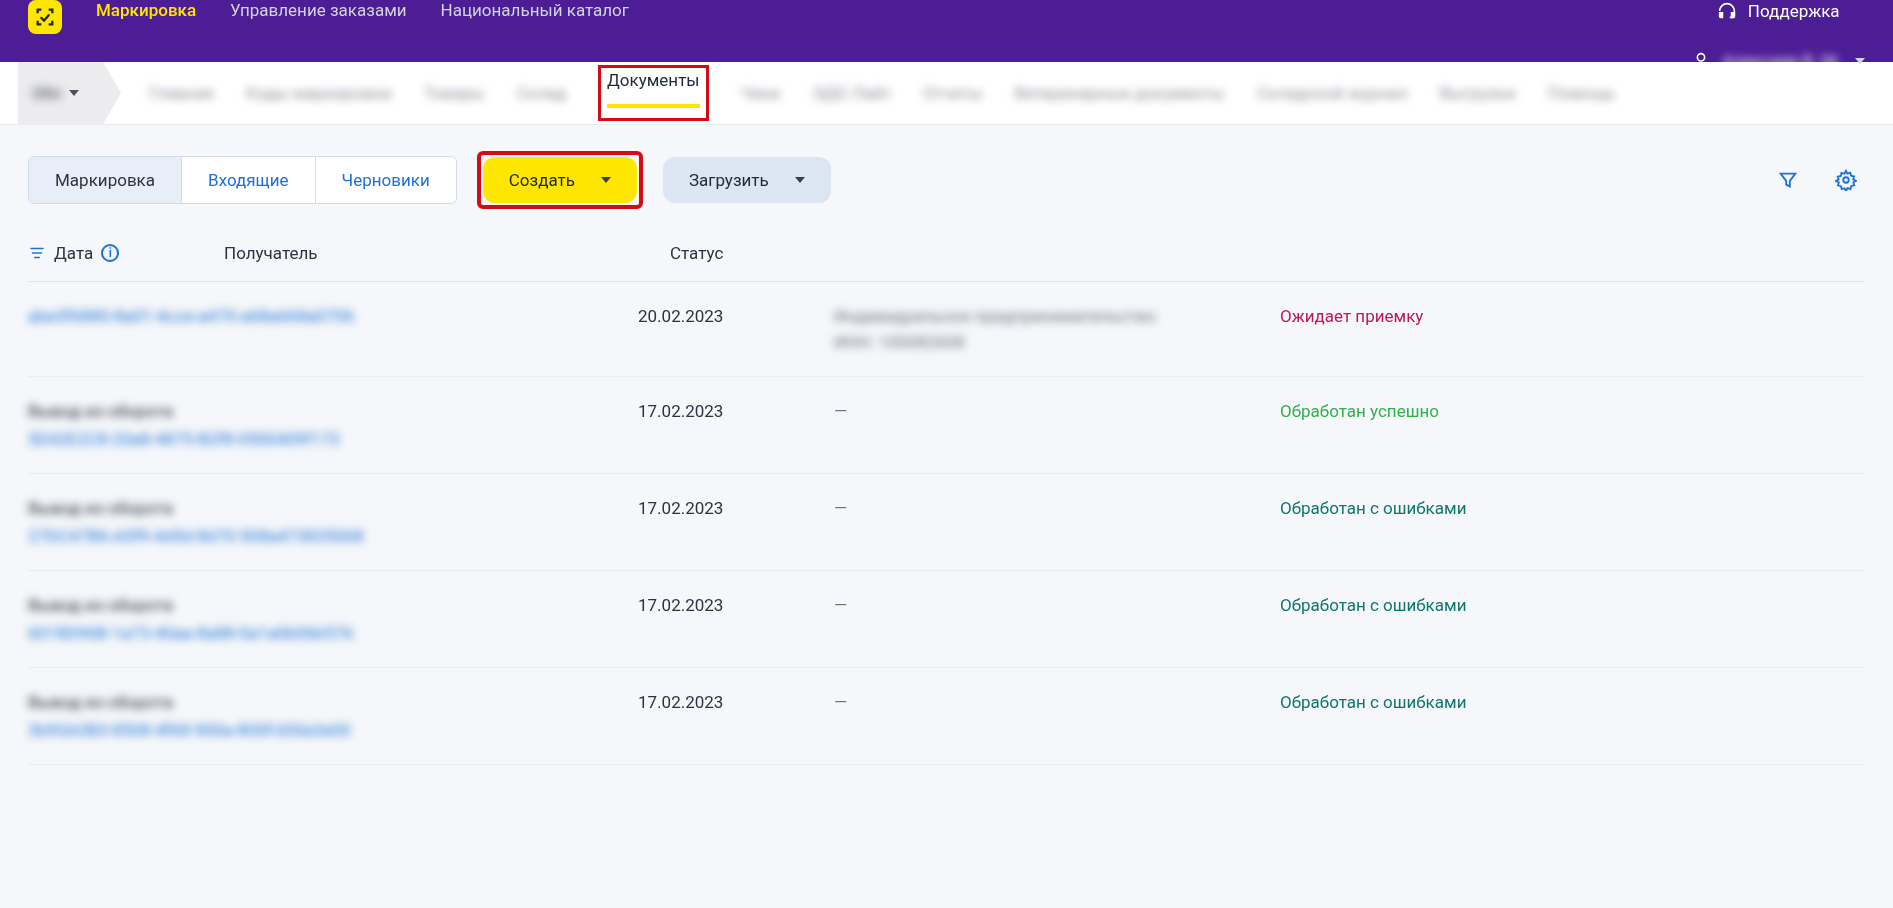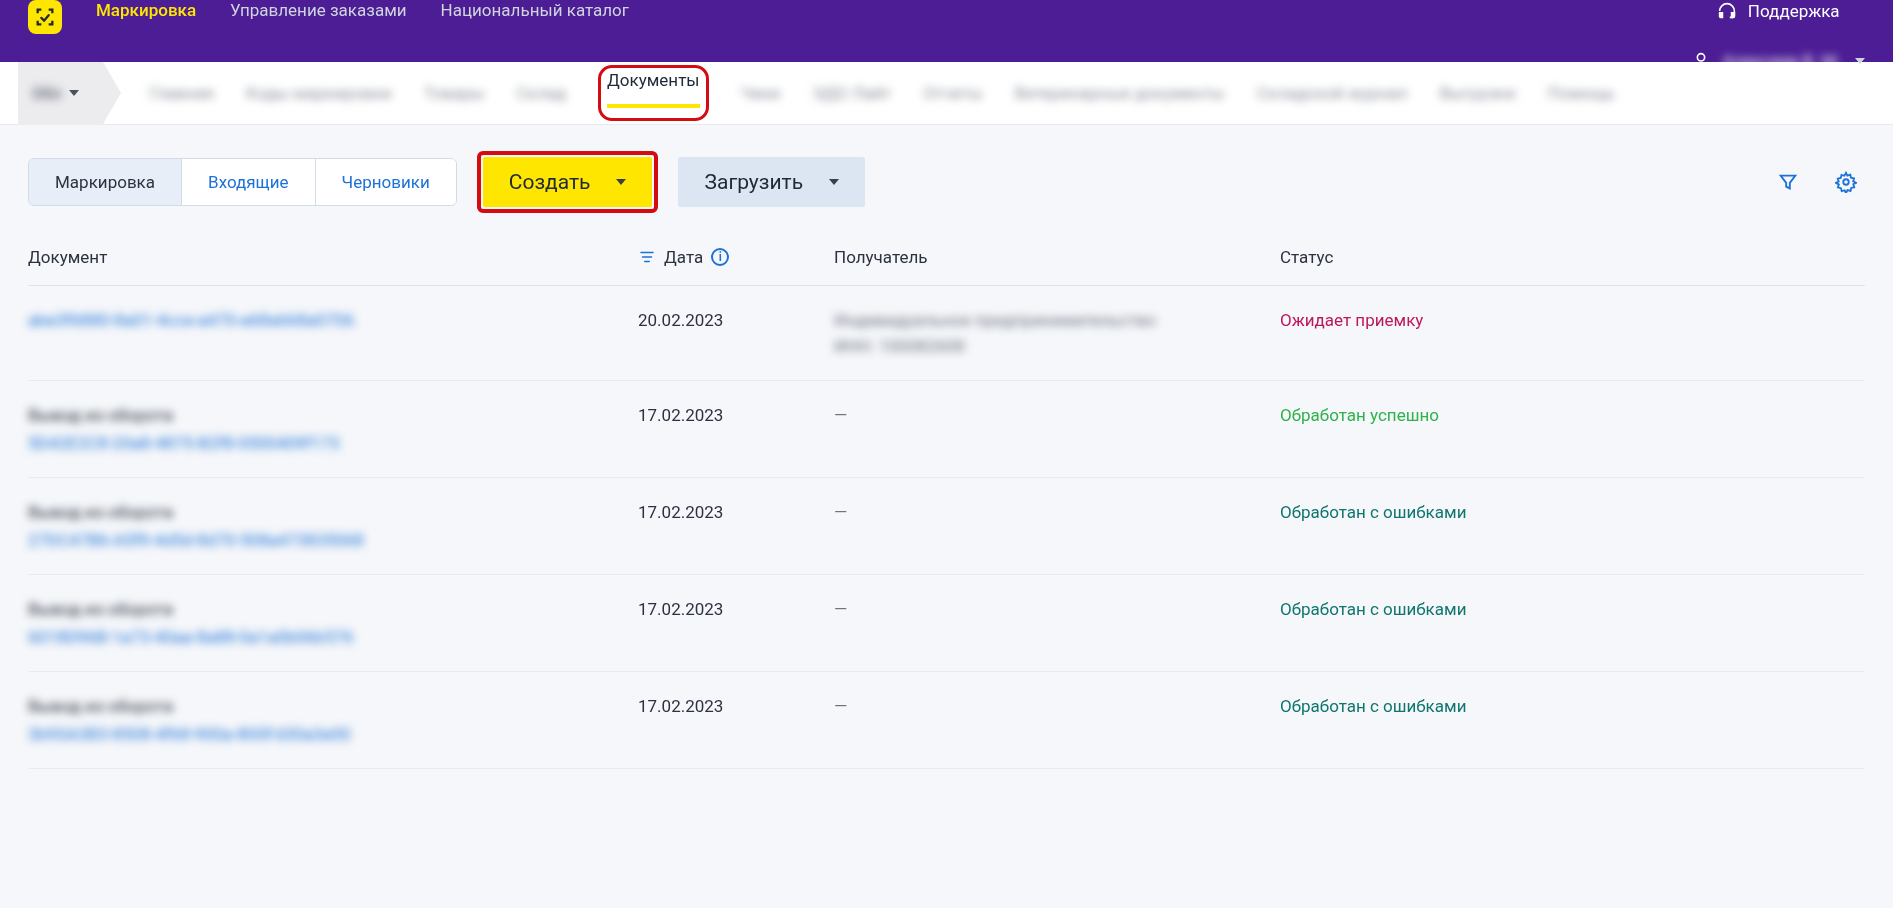--- a/index.html
+++ b/index.html
@@ -19,27 +19,27 @@
   .subnav{background:#fff;height:63px;display:flex;align-items:center;padding:0 0 0 18px;border-bottom:1px solid #e6e9ee;}
   .crumb{background:#ececef;display:flex;align-items:center;height:63px;padding:0 24px 0 14px;position:relative;}
   .crumb::after{content:"";position:absolute;right:-18px;top:0;width:0;height:0;border-top:31.5px solid transparent;border-bottom:31.5px solid transparent;border-left:18px solid #ececef;}
   .crumb-blur{filter:blur(4px);color:#5c6270;font-weight:500;}
   .crumb .caret-down{border-top-color:#4a5162;margin-left:8px;}
   .subtabs{display:flex;gap:32px;margin-left:46px;}
   .subtab{font-size:17px;color:#8a8f99;padding:18px 0;cursor:pointer;position:relative;}
   .subtab.blurred{filter:blur(4px);}
   .subtab.active{color:#1f2937;}
   .subtab.active::after{content:"";position:absolute;left:0;right:0;bottom:0;height:4px;background:#ffe600;}
-  .highlight-box{border:3px solid #d40c12;padding:2px 6px;border-radius:14px;}
+  .highlight-box{border:3px solid #d40c12;padding:2px 6px;border-radius:0;}
   .toolbar{padding:26px 28px 16px 28px;display:flex;align-items:center;gap:20px;}
   .seg{display:flex;border:1px solid #d2dbe7;border-radius:6px;overflow:hidden;}
   .seg-btn{padding:13px 26px;font-size:17px;background:#fff;color:#1d72d8;cursor:pointer;border-right:1px solid #d2dbe7;}
   .seg-btn:last-child{border-right:none;}
   .seg-btn.sel{background:#e8eef7;color:#2c3240;}
-  .btn{display:flex;align-items:center;gap:22px;padding:13px 26px;font-size:21px;border-radius:2px;cursor:pointer;}
+  .btn{display:flex;align-items:center;gap:22px;padding:13px 26px;font-size:17px;border-radius:12px;cursor:pointer;}
   .btn .caret-down{border-top-color:#3b4048;}
   .btn-create-wrap{border:4px solid #d40c12;border-radius:6px;padding:2px;}
   .btn-create{background:#ffe600;color:#1f2937;}
   .btn-load{background:#dce6f3;color:#1f2937;}
   .toolbar-spacer{flex:1;}
   .icon-btn{width:38px;height:38px;display:flex;align-items:center;justify-content:center;color:#1d72d8;cursor:pointer;}
   .icon-btn svg{width:22px;height:22px;}
   .table{padding:0 28px 24px 28px;}
   .thead{display:flex;align-items:center;padding:18px 0;border-bottom:1px solid #dfe4ec;font-size:17px;color:#2c3240;}
   .col-doc{width:610px;}
@@ -141,21 +141,20 @@
   <div class="icon-btn">
     <svg viewBox="0 0 24 24" fill="none" stroke="currentColor" stroke-width="2">
         <circle cx="12" cy="12" r="3"></circle>
         <path d="M12 2l1.5 3 3.2-1 .8 3.3 3.3.8-1 3.2L23 13l-3 1.5 1 3.2-3.3.8-.8 3.3-3.2-1L12 24l-1.5-3-3.2 1-.8-3.3-3.3-.8 1-3.2L1 13l3-1.5-1-3.2 3.3-.8.8-3.3 3.2 1L12 2z"></path>
       </svg>
   </div>
 </div>
 
 <div class="table">
   <div class="thead">
-    <div class="col-doc">Документ</div>
     <div class="col-date">
       <svg width="18" height="18" viewBox="0 0 24 24" fill="none" stroke="#1d72d8" stroke-width="2" stroke-linecap="round" class="sort-icon">
           <path d="M4 6h16M6 12h12M9 18h6"></path>
         </svg>
       <span>Дата</span>
       <span class="info-icon">i</span>
     </div>
     <div class="col-rec">Получатель</div>
     <div class="col-status">Статус</div>
   </div>

